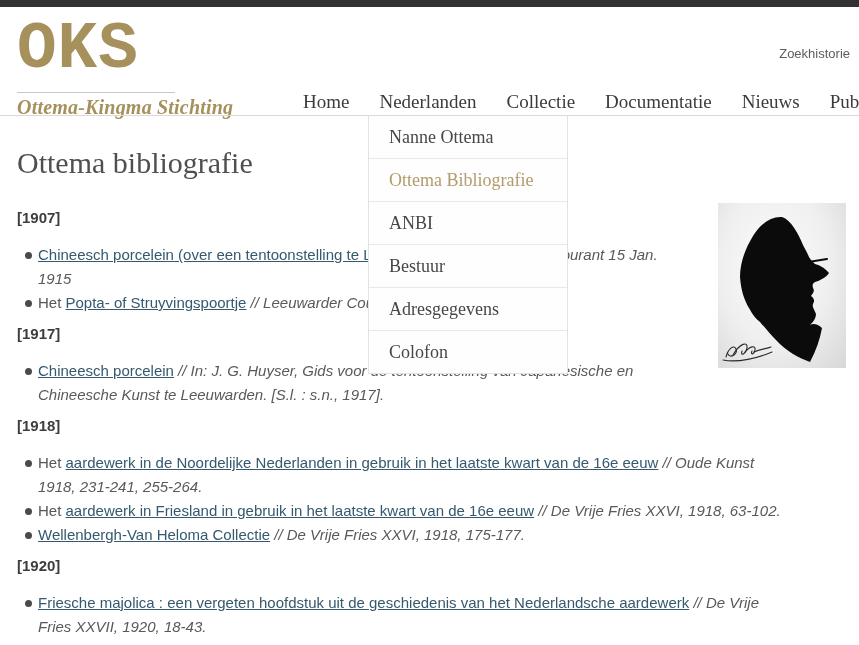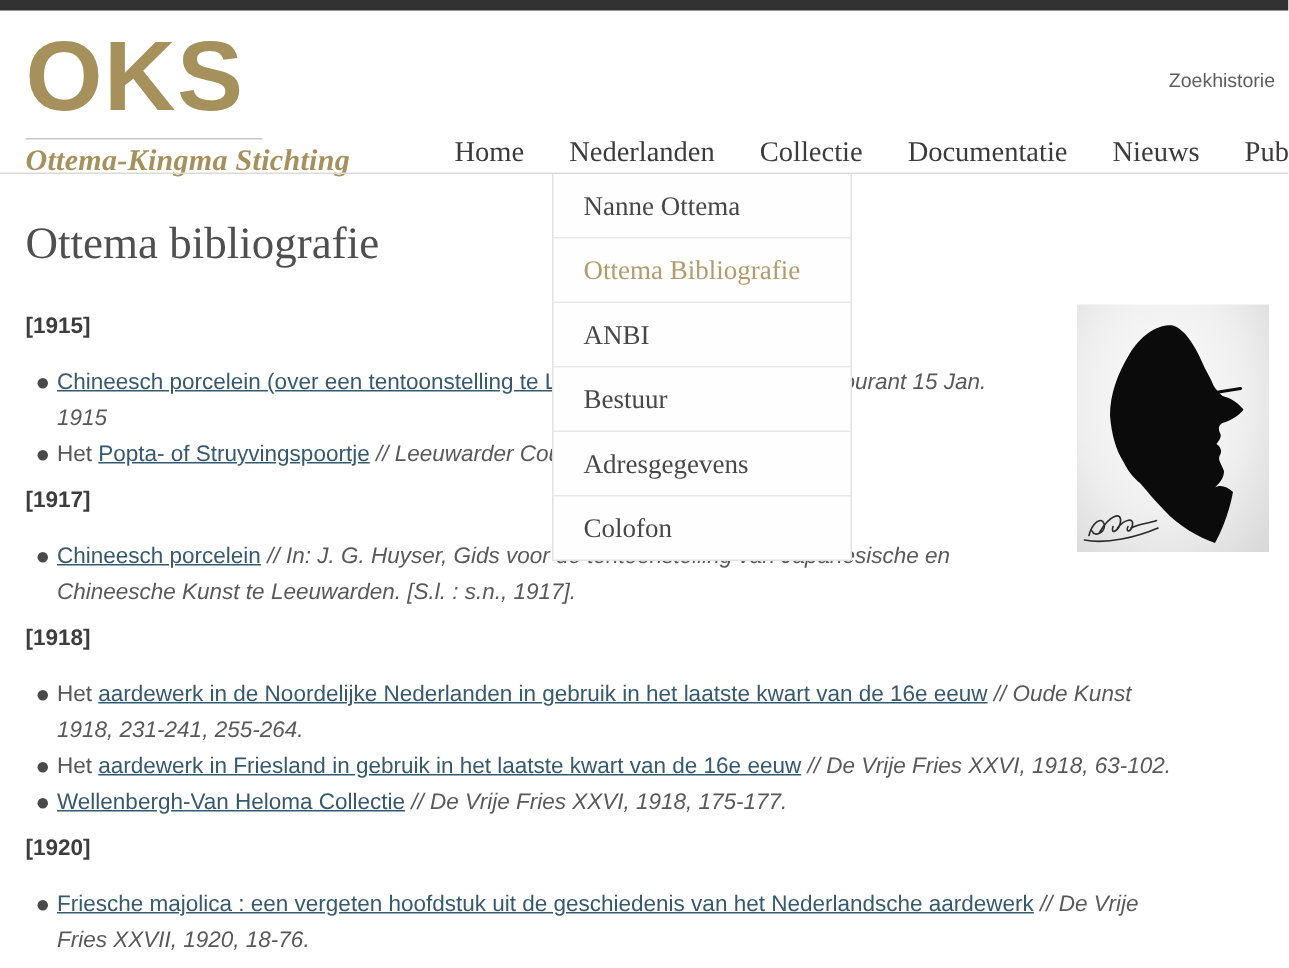--- a/index.html
+++ b/index.html
@@ -7,21 +7,21 @@
     width:859px;height:645px;position:relative;overflow:hidden;
     background:#ffffff;
     font-family:"Liberation Sans","DejaVu Sans",sans-serif;
     -webkit-font-smoothing:antialiased;
   }
   
   .topbar{position:absolute;left:0;top:0;width:859px;height:7px;background:#323232;}
   
   .logo{position:absolute;left:17px;top:10px;cursor:pointer;}
   .logo-text{
-    font-family:Liberation Sans, sans-serif;
+    font-family:Liberation Mono, monospace;
     font-weight:700;font-size:66px;line-height:80px;
     color:#a6915c;letter-spacing:1px;
   }
   .logo-rule{width:158px;height:1px;background:#c7c7c7;margin-top:2px;}
   .logo-subtitle{
     font-family:"Liberation Serif","DejaVu Serif",serif;
     font-style:italic;font-weight:700;font-size:20px;
     color:#a6915c;margin-top:3px;letter-spacing:.2px;
   }
   .zoekhistorie{
@@ -132,21 +132,21 @@
       <path d="M27,149 C32,143 38,142 37,147 C36,152 32,152 34,148"></path>
       <path d="M36,149 C42,146 48,146 53,144"></path>
       <path d="M5,157 C20,160 40,155 54,149"></path>
     </g>
   </svg>
 </div>
 
 <main class="main">
   <h1 class="page-title">Ottema bibliografie</h1>
   <div id="bibliography">
-      <h2 class="year-heading">[1915]</h2>
+      <h2 class="year-heading">[1907]</h2>
       <ul class="bib-list">
         <li class="bib-entry">
           <div class="bib-line"><span class="seg-link">Chineesch porcelein (over een tentoonstelling te Leeuwarden)</span><span class="seg-cite"> // Leeuwarder Courant 15 Jan.</span></div>
           <div class="bib-line"><span class="seg-cite">1915</span></div>
         </li>
         <li class="bib-entry">
           <div class="bib-line"><span class="seg-plain">Het </span><span class="seg-link">Popta- of Struyvingspoortje</span><span class="seg-cite"> // Leeuwarder Courant 1915.</span></div>
         </li>
       </ul>
       <h2 class="year-heading">[1917]</h2>
@@ -166,21 +166,21 @@
           <div class="bib-line"><span class="seg-plain">Het </span><span class="seg-link">aardewerk in Friesland in gebruik in het laatste kwart van de 16e eeuw</span><span class="seg-cite"> // De Vrije Fries XXVI, 1918, 63-102.</span></div>
         </li>
         <li class="bib-entry">
           <div class="bib-line"><span class="seg-link">Wellenbergh-Van Heloma Collectie</span><span class="seg-cite"> // De Vrije Fries XXVI, 1918, 175-177.</span></div>
         </li>
       </ul>
       <h2 class="year-heading">[1920]</h2>
       <ul class="bib-list">
         <li class="bib-entry">
           <div class="bib-line"><span class="seg-link">Friesche majolica : een vergeten hoofdstuk uit de geschiedenis van het Nederlandsche aardewerk</span><span class="seg-cite"> // De Vrije</span></div>
-          <div class="bib-line"><span class="seg-cite">Fries XXVII, 1920, 18-76.</span></div>
+          <div class="bib-line"><span class="seg-cite">Fries XXVII, 1920, 18-43.</span></div>
         </li>
       </ul>
     </div>
 </main>
 
 <div class="dropdown" id="dropdown">
     <div class="dropdown-item">Nanne Ottema</div>
     <div class="dropdown-item active">Ottema Bibliografie</div>
     <div class="dropdown-item">ANBI</div>
     <div class="dropdown-item">Bestuur</div>

